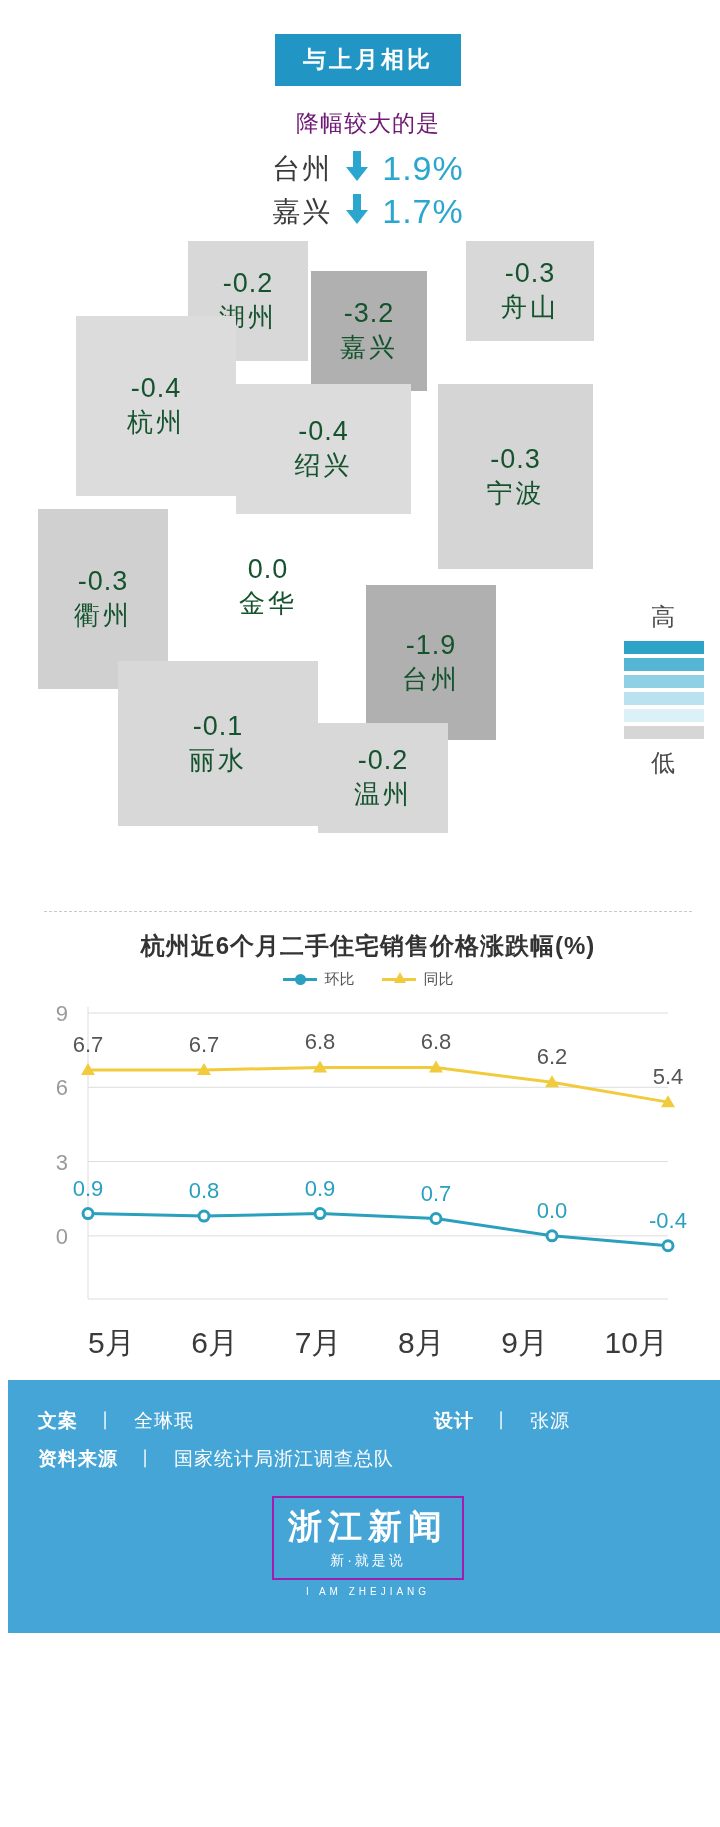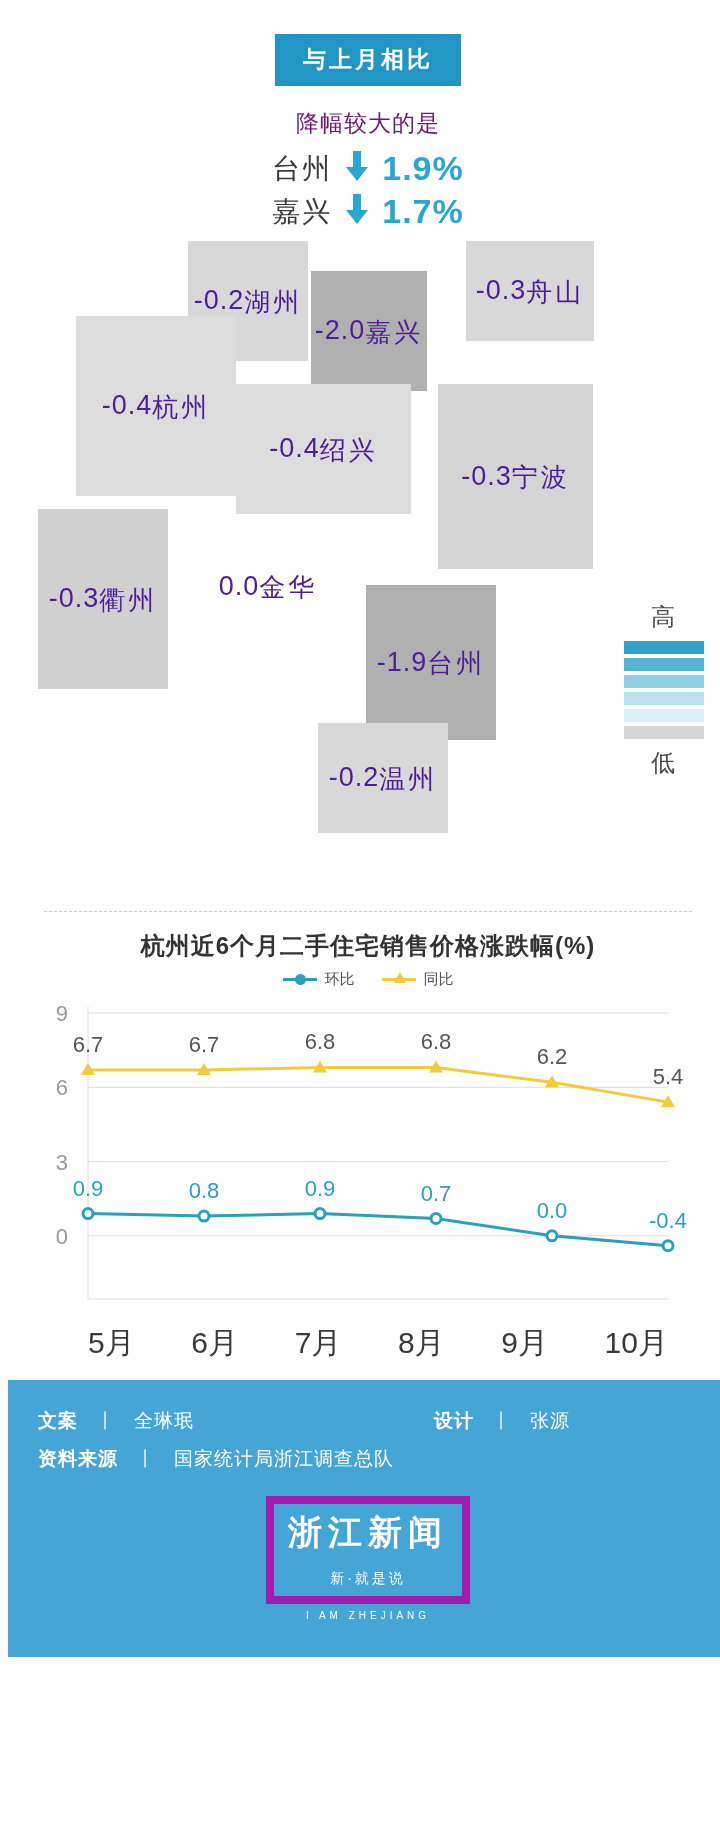--- a/index.html
+++ b/index.html
@@ -48,31 +48,31 @@
     position:absolute;left:-4px;top:-16px;width:8px;height:18px;background:#2aa6cf;
   }
   .arrow-down .head{
     position:absolute;left:-11px;top:0px;
     width:0;height:0;
     border-left:11px solid transparent;
     border-right:11px solid transparent;
     border-top:14px solid #2aa6cf;
   }
   .arrow-wrap{width:22px;height:32px;position:relative;}
-  .big-val{font-size:34px;font-weight:700;color:#2aa6cf;letter-spacing:1px;}
+  .big-val{font-size:34px;font-weight:400;color:#2aa6cf;letter-spacing:1px;}
 
   
   .map{position:relative;width:720px;height:660px;margin-top:10px;}
   .tile{
     position:absolute;
     display:flex;
-    flex-direction:row;
+    flex-direction:column;
     align-items:center;
     justify-content:center;
-    color:#4c1d95;
+    color:#14532d;
     box-sizing:border-box;
   }
   .tile .v{font-size:27px;line-height:1.15;letter-spacing:1px;}
   .tile .n{font-size:26px;line-height:1.25;letter-spacing:3px;margin-top:2px;}
 
   
   .legend{position:absolute;right:24px;top:360px;width:80px;text-align:center;}
   .legend .cap{font-size:24px;color:#4a4a4a;letter-spacing:2px;}
   .legend .bars{margin:8px 0;}
   .legend .bars div{height:13px;margin-bottom:4px;}
@@ -106,24 +106,24 @@
   .footer{background:#45a5d6;color:#fff;margin-top:16px;padding:22px 0 10px;}
   .f-row{display:flex;justify-content:flex-start;gap:8px;font-size:19px;padding:6px 30px;letter-spacing:1px;}
   .f-label{font-weight:700;}
   .f-sep{margin:0 10px;opacity:.9;}
   .f-spacer{flex:1;}
   .f-wide{
     text-align:center;font-size:21px;font-weight:700;letter-spacing:7px;padding:10px 0 4px;
   }
   .logo-wrap{text-align:center;padding:18px 0 26px;}
   .logo-box{
-    display:inline-block;border:8px solid #a21caf;padding:6px 14px 8px;
+    display:inline-block;border:2px solid #a21caf;padding:6px 14px 8px;
   }
   .logo-main{font-size:34px;font-weight:700;letter-spacing:6px;color:#fff;}
-  .logo-sub{font-size:14px;letter-spacing:3px;color:#fff;margin-top:14px;}
+  .logo-sub{font-size:14px;letter-spacing:3px;color:#fff;margin-top:2px;}
   .logo-en{font-size:10px;letter-spacing:4px;color:#fff;margin-top:6px;}
 </style>
 </head>
 <body>
 
 <div class="page">
 
   <div class="header-band">
     <div class="header-title">与上月相比</div>
     <div class="sub-title">降幅较大的是</div>
@@ -156,21 +156,21 @@
           <div style="background: rgb(220, 240, 247);"></div>
           <div style="background: rgb(214, 214, 214);"></div>
         </div>
       <div class="cap">低</div>
     </div>
   <div class="tile" style="left: 180px; top: 0px; width: 120px; height: 120px; background: rgb(216, 216, 216);">
         <div class="v">-0.2</div>
         <div class="n">湖州</div>
       </div>
       <div class="tile" style="left: 303px; top: 30px; width: 116px; height: 120px; background: rgb(176, 176, 176);">
-        <div class="v">-2.0</div>
+        <div class="v">-3.2</div>
         <div class="n">嘉兴</div>
       </div>
       <div class="tile" style="left: 458px; top: 0px; width: 128px; height: 100px; background: rgb(216, 216, 216);">
         <div class="v">-0.3</div>
         <div class="n">舟山</div>
       </div>
       <div class="tile" style="left: 68px; top: 75px; width: 160px; height: 180px; background: rgb(220, 220, 220);">
         <div class="v">-0.4</div>
         <div class="n">杭州</div>
       </div>
@@ -186,20 +186,24 @@
         <div class="v">-0.3</div>
         <div class="n">衢州</div>
       </div>
       <div class="tile" style="left: 160px; top: 273px; width: 200px; height: 145px; background: rgb(255, 255, 255);">
         <div class="v">0.0</div>
         <div class="n">金华</div>
       </div>
       <div class="tile" style="left: 358px; top: 344px; width: 130px; height: 155px; background: rgb(176, 176, 176);">
         <div class="v">-1.9</div>
         <div class="n">台州</div>
+      </div>
+      <div class="tile" style="left: 110px; top: 420px; width: 200px; height: 165px; background: rgb(216, 216, 216);">
+        <div class="v">-0.1</div>
+        <div class="n">丽水</div>
       </div>
       <div class="tile" style="left: 310px; top: 482px; width: 130px; height: 110px; background: rgb(216, 216, 216);">
         <div class="v">-0.2</div>
         <div class="n">温州</div>
       </div>
     </div>
 
   <div class="divider"></div>
   <div class="chart-title">杭州近6个月二手住宅销售价格涨跌幅(%)</div>
 

